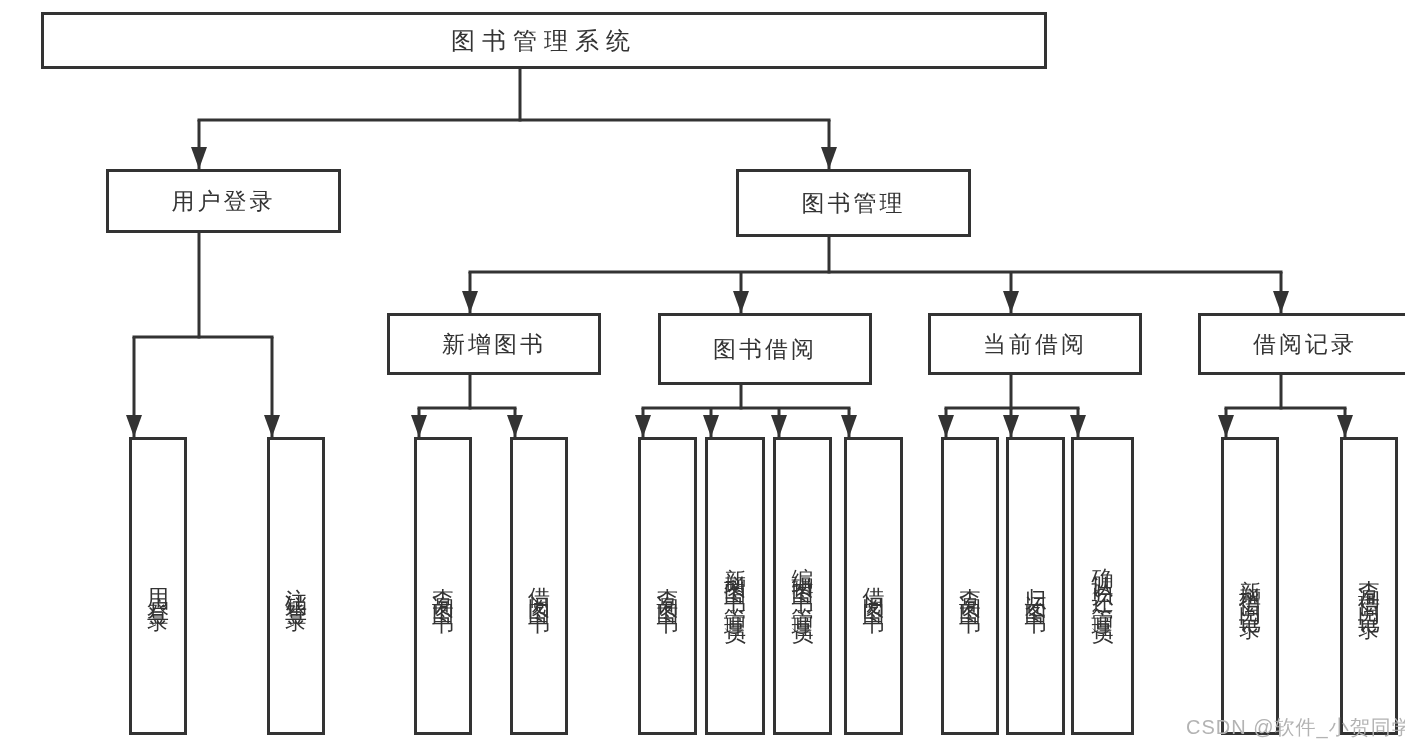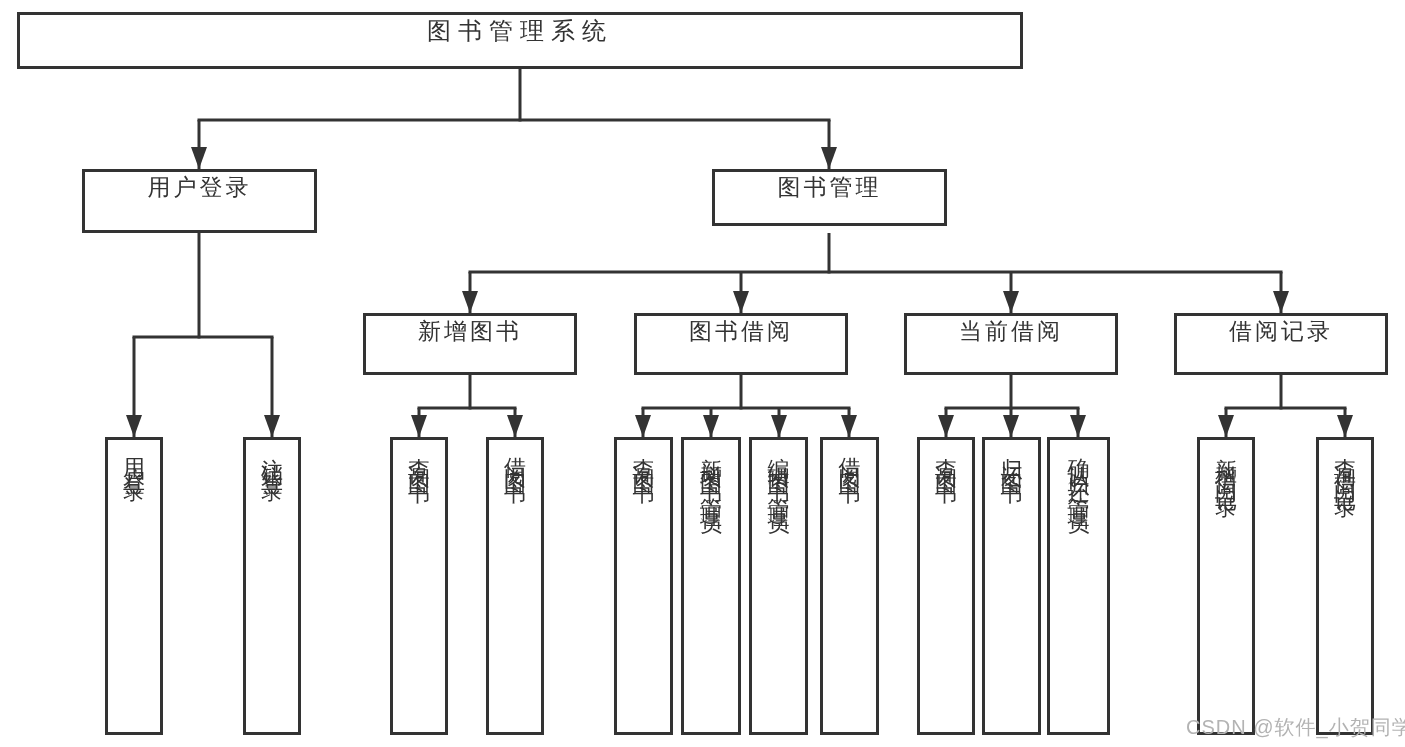--- a/index.html
+++ b/index.html
@@ -17,21 +17,23 @@
     left: 0; top: 0;
     width: 1405px; height: 747px;
     pointer-events: none;
   }
   .hbox, .vbox {
     position: absolute;
     box-sizing: border-box;
     border: 3px solid #333333;
     background: #ffffff;
     display: flex;
+    align-items: center;
     justify-content: center;
+    margin-left: 24px;
   }
   .hbox { font-size: 23px; letter-spacing: 3px; }
   .hbox.root { font-size: 24px; letter-spacing: 7px; }
   .vbox .vtext {
     writing-mode: vertical-rl;
     text-orientation: mixed;
     font-size: 22px;
     line-height: 1;
     letter-spacing: 8px;
     white-space: nowrap;
@@ -102,28 +104,28 @@
     </g>
   </svg>
 
   <div class="hbox root" style="left:17px; top:12px; width:1006px; height:57px;">
     <span>图书管理系统</span>
   </div>
 
   <div class="hbox" style="left:82px; top:169px; width:235px; height:64px;">
     <span>用户登录</span>
   </div>
-  <div class="hbox" style="left:712px; top:169px; width:235px; height:57px;">
+  <div class="hbox" style="left:712px; top:169px; width:235px; height:68px;">
     <span>图书管理</span>
   </div>
 
   <div class="hbox" style="left:363px; top:313px; width:214px; height:62px;">
     <span>新增图书</span>
   </div>
-  <div class="hbox" style="left:634px; top:313px; width:214px; height:62px;">
+  <div class="hbox" style="left:634px; top:313px; width:214px; height:72px;">
     <span>图书借阅</span>
   </div>
   <div class="hbox" style="left:904px; top:313px; width:214px; height:62px;">
     <span>当前借阅</span>
   </div>
   <div class="hbox" style="left:1174px; top:313px; width:214px; height:62px;">
     <span>借阅记录</span>
   </div>
 
   <div class="vbox" style="left:105px; top:437px; width:58px; height:298px;">

